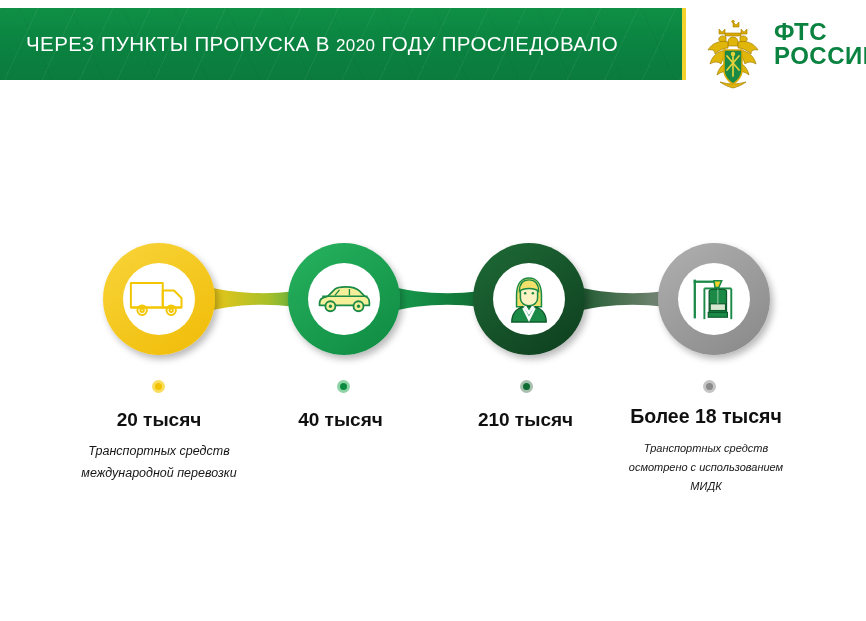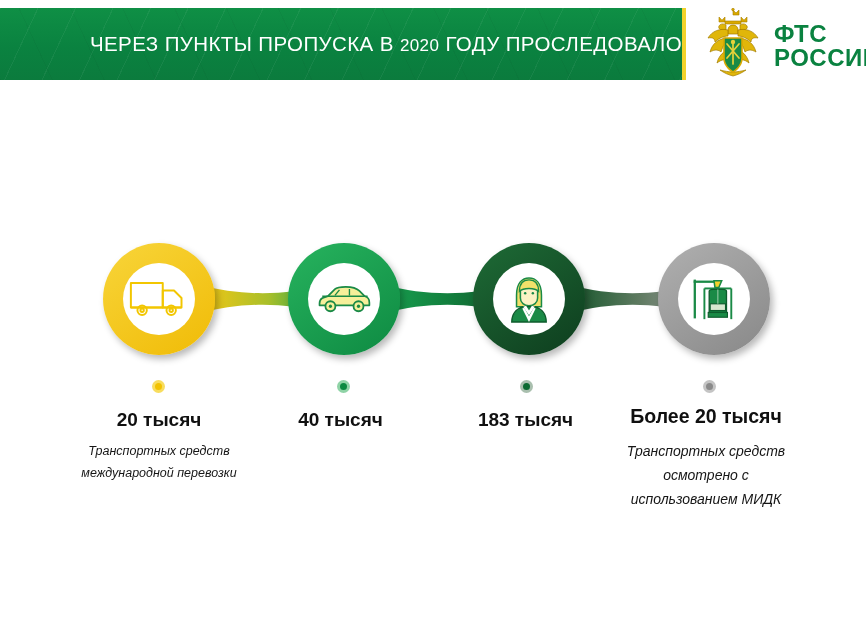--- a/index.html
+++ b/index.html
@@ -37,43 +37,41 @@
         rgba(0,0,0,0.035) 0px,
         rgba(0,0,0,0.035) 1px,
         rgba(0,0,0,0.0) 1px,
         rgba(0,0,0,0.0) 47px
       ),
       linear-gradient(180deg, #0f8f45 0%, #0a8240 55%, #0b7b3d 100%);
     border-right: 4px solid #f2d22b;
     box-sizing: border-box;
     display: flex;
     align-items: center;
-    justify-content: flex-end;
   }
   .header-title {
     color: #ffffff;
     font-size: 20.5px;
     letter-spacing: 0.4px;
     padding-left: 26px;
     white-space: nowrap;
     font-weight: 400;
   }
   .header-title .yr {
     font-size: 17px;
   }
 
   
   .logo-block {
     position: absolute;
     left: 700px;
-    top: 6px;
+    top: 20px;
     width: 166px;
     height: 80px;
     display: flex;
-    align-items: center;
     gap: 8px;
   }
   .emblem {
     width: 66px;
     height: 76px;
     flex: 0 0 auto;
   }
   .logo-text {
     line-height: 1.02;
     color: #0a8240;
@@ -164,21 +162,21 @@
     margin-bottom: 10px;
   }
   .label .desc {
     font-style: italic;
     font-weight: normal;
     font-size: 12.5px;
     color: #161616;
     line-height: 1.72;
   }
   .label.l4 .value { font-size: 19.5px; }
-  .label.l4 .desc  { font-size: 14px; }
+  .label.l4 .desc  { font-size: 11px; }
 </style>
 </head>
 <body>
 
 <div class="header">
   <div class="header-title"><span>ЧЕРЕЗ  ПУНКТЫ ПРОПУСКА В </span><span class="yr">2020</span><span> ГОДУ ПРОСЛЕДОВАЛО</span></div>
 </div>
 
 <div class="logo-block">
   <svg class="emblem" viewBox="0 0 66 76">
@@ -355,19 +353,19 @@
 <div class="label l1" style="left:75px; top:408px; width:168px;">
   <div class="value">20 тысяч</div>
   <div class="desc">Транспортных средств международной перевозки</div>
 </div>
 
 <div class="label l2" style="left:268px; top:408px; width:145px;">
   <div class="value">40 тысяч</div>
 </div>
 
 <div class="label l3" style="left:442px; top:408px; width:167px;">
-  <div class="value">183 тысяч</div>
+  <div class="value">210 тысяч</div>
 </div>
 
 <div class="label l4" style="left:624px; top:405px; width:164px;">
-  <div class="value">Более 20 тысяч</div>
+  <div class="value">Более 18 тысяч</div>
   <div class="desc">Транспортных средств осмотрено с использованием МИДК</div>
 </div>
 
 </body></html>

